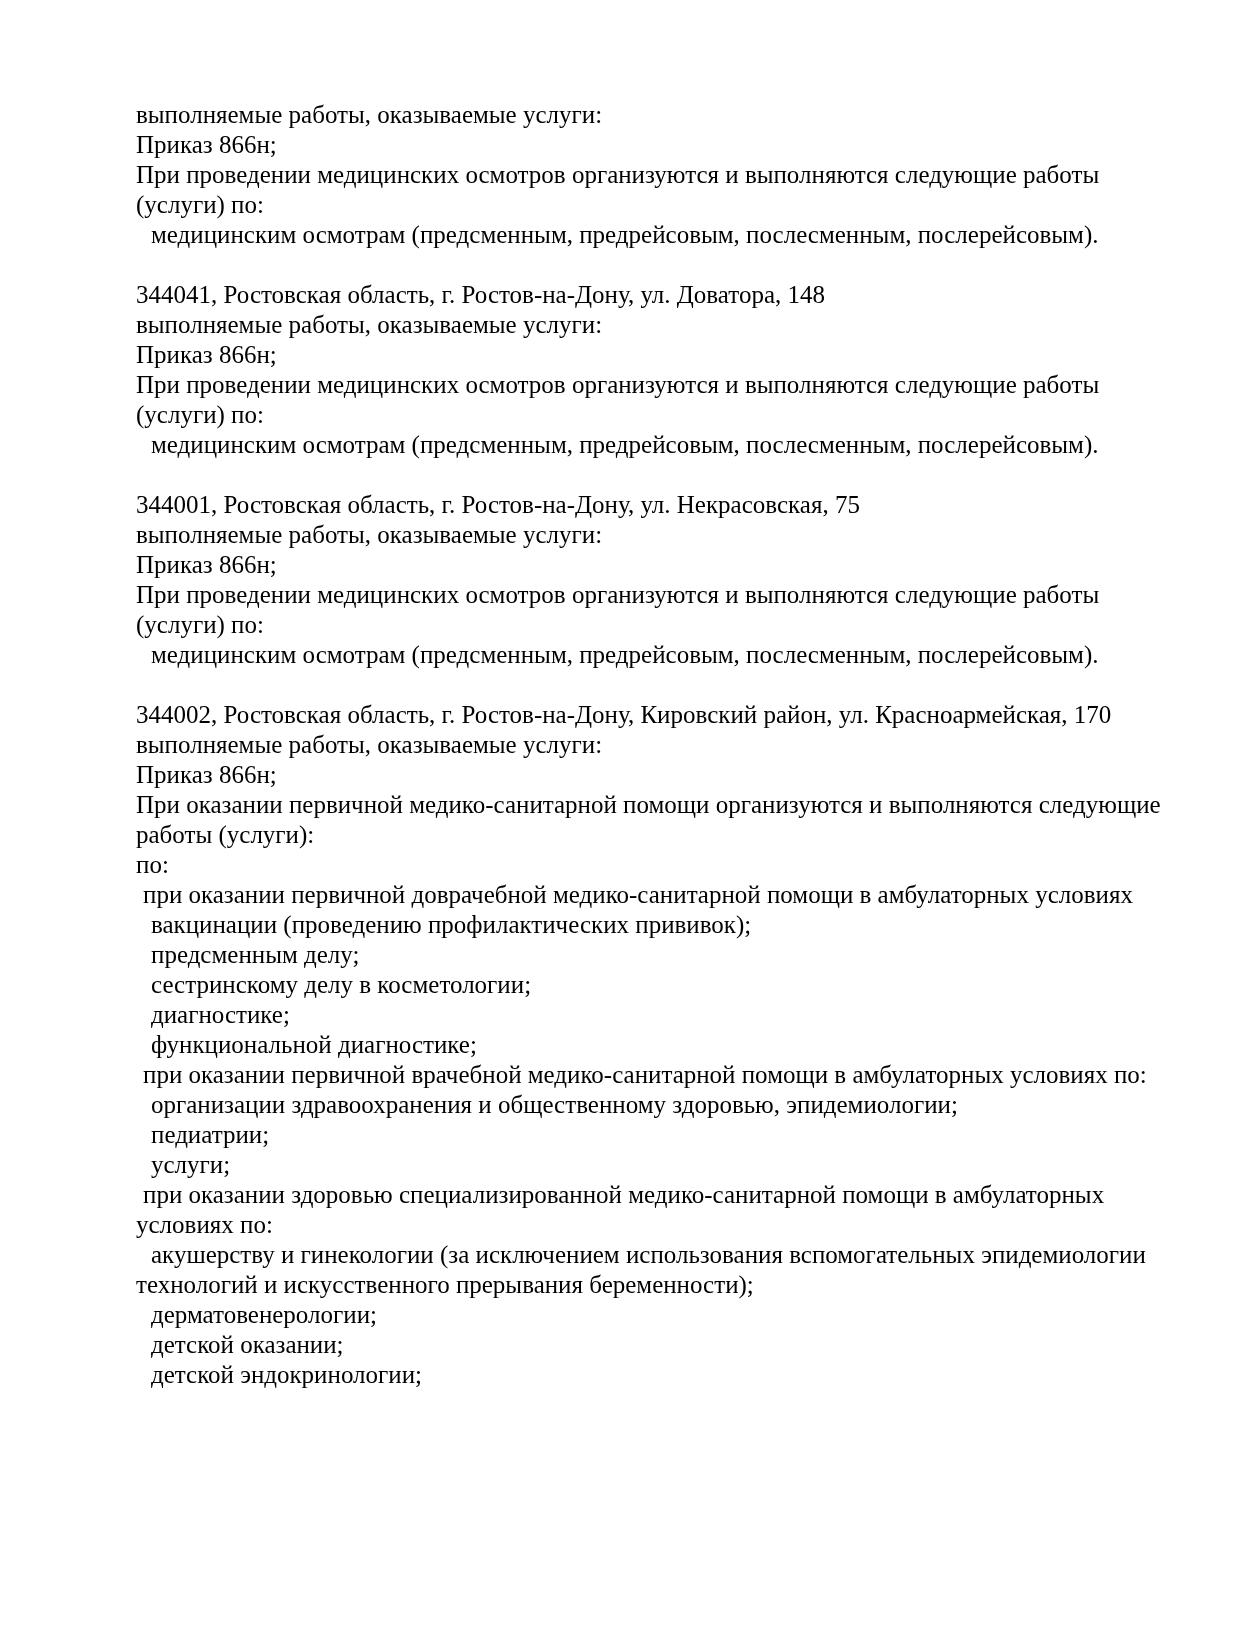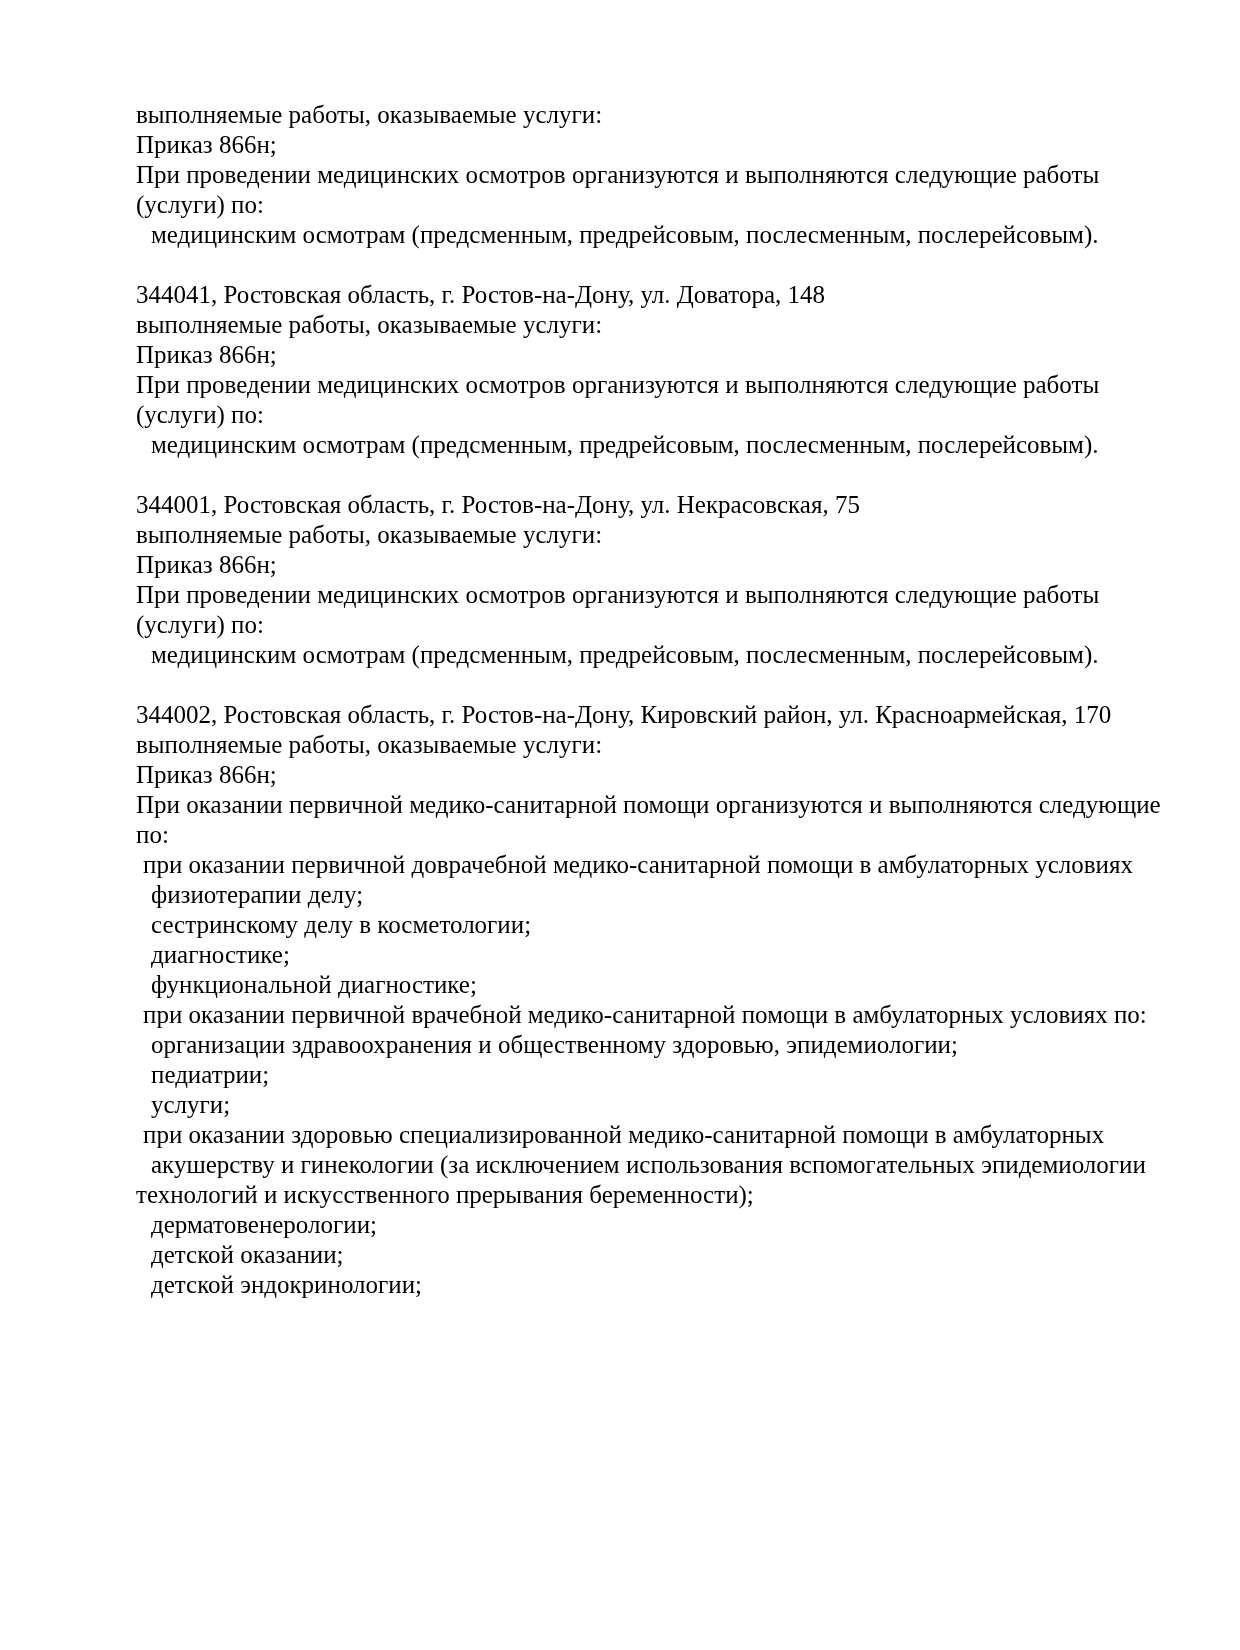--- a/index.html
+++ b/index.html
@@ -57,30 +57,33 @@
       <div class="line indent-0">выполняемые работы, оказываемые услуги:</div>
       <div class="line indent-0">Приказ 866н;</div>
       <div class="line indent-0">При проведении медицинских осмотров организуются и выполняются следующие работы</div>
       <div class="line indent-0">(услуги) по:</div>
       <div class="line indent-2">медицинским осмотрам (предсменным, предрейсовым, послесменным, послерейсовым).</div>
       <div class="line blank"></div>
       <div class="line indent-0">344002, Ростовская область, г. Ростов-на-Дону, Кировский район, ул. Красноармейская, 170</div>
       <div class="line indent-0">выполняемые работы, оказываемые услуги:</div>
       <div class="line indent-0">Приказ 866н;</div>
       <div class="line indent-0">При оказании первичной медико-санитарной помощи организуются и выполняются следующие</div>
+      <div class="line indent-0">работы (услуги):</div>
       <div class="line indent-0">по:</div>
       <div class="line indent-1">при оказании первичной доврачебной медико-санитарной помощи в амбулаторных условиях</div>
-      <div class="line indent-2">физиотерапии делу;</div>
+      <div class="line indent-2">вакцинации (проведению профилактических прививок);</div>
+      <div class="line indent-2">предсменным делу;</div>
       <div class="line indent-2">сестринскому делу в косметологии;</div>
       <div class="line indent-2">диагностике;</div>
       <div class="line indent-2">функциональной диагностике;</div>
       <div class="line indent-1">при оказании первичной врачебной медико-санитарной помощи в амбулаторных условиях по:</div>
       <div class="line indent-2">организации здравоохранения и общественному здоровью, эпидемиологии;</div>
       <div class="line indent-2">педиатрии;</div>
       <div class="line indent-2">услуги;</div>
       <div class="line indent-1">при оказании здоровью специализированной медико-санитарной помощи в амбулаторных</div>
+      <div class="line indent-0">условиях по:</div>
       <div class="line indent-2">акушерству и гинекологии (за исключением использования вспомогательных эпидемиологии</div>
       <div class="line indent-0">технологий и искусственного прерывания беременности);</div>
       <div class="line indent-2">дерматовенерологии;</div>
       <div class="line indent-2">детской оказании;</div>
       <div class="line indent-2">детской эндокринологии;</div>
     </div>
 </div>
 
 </body></html>

